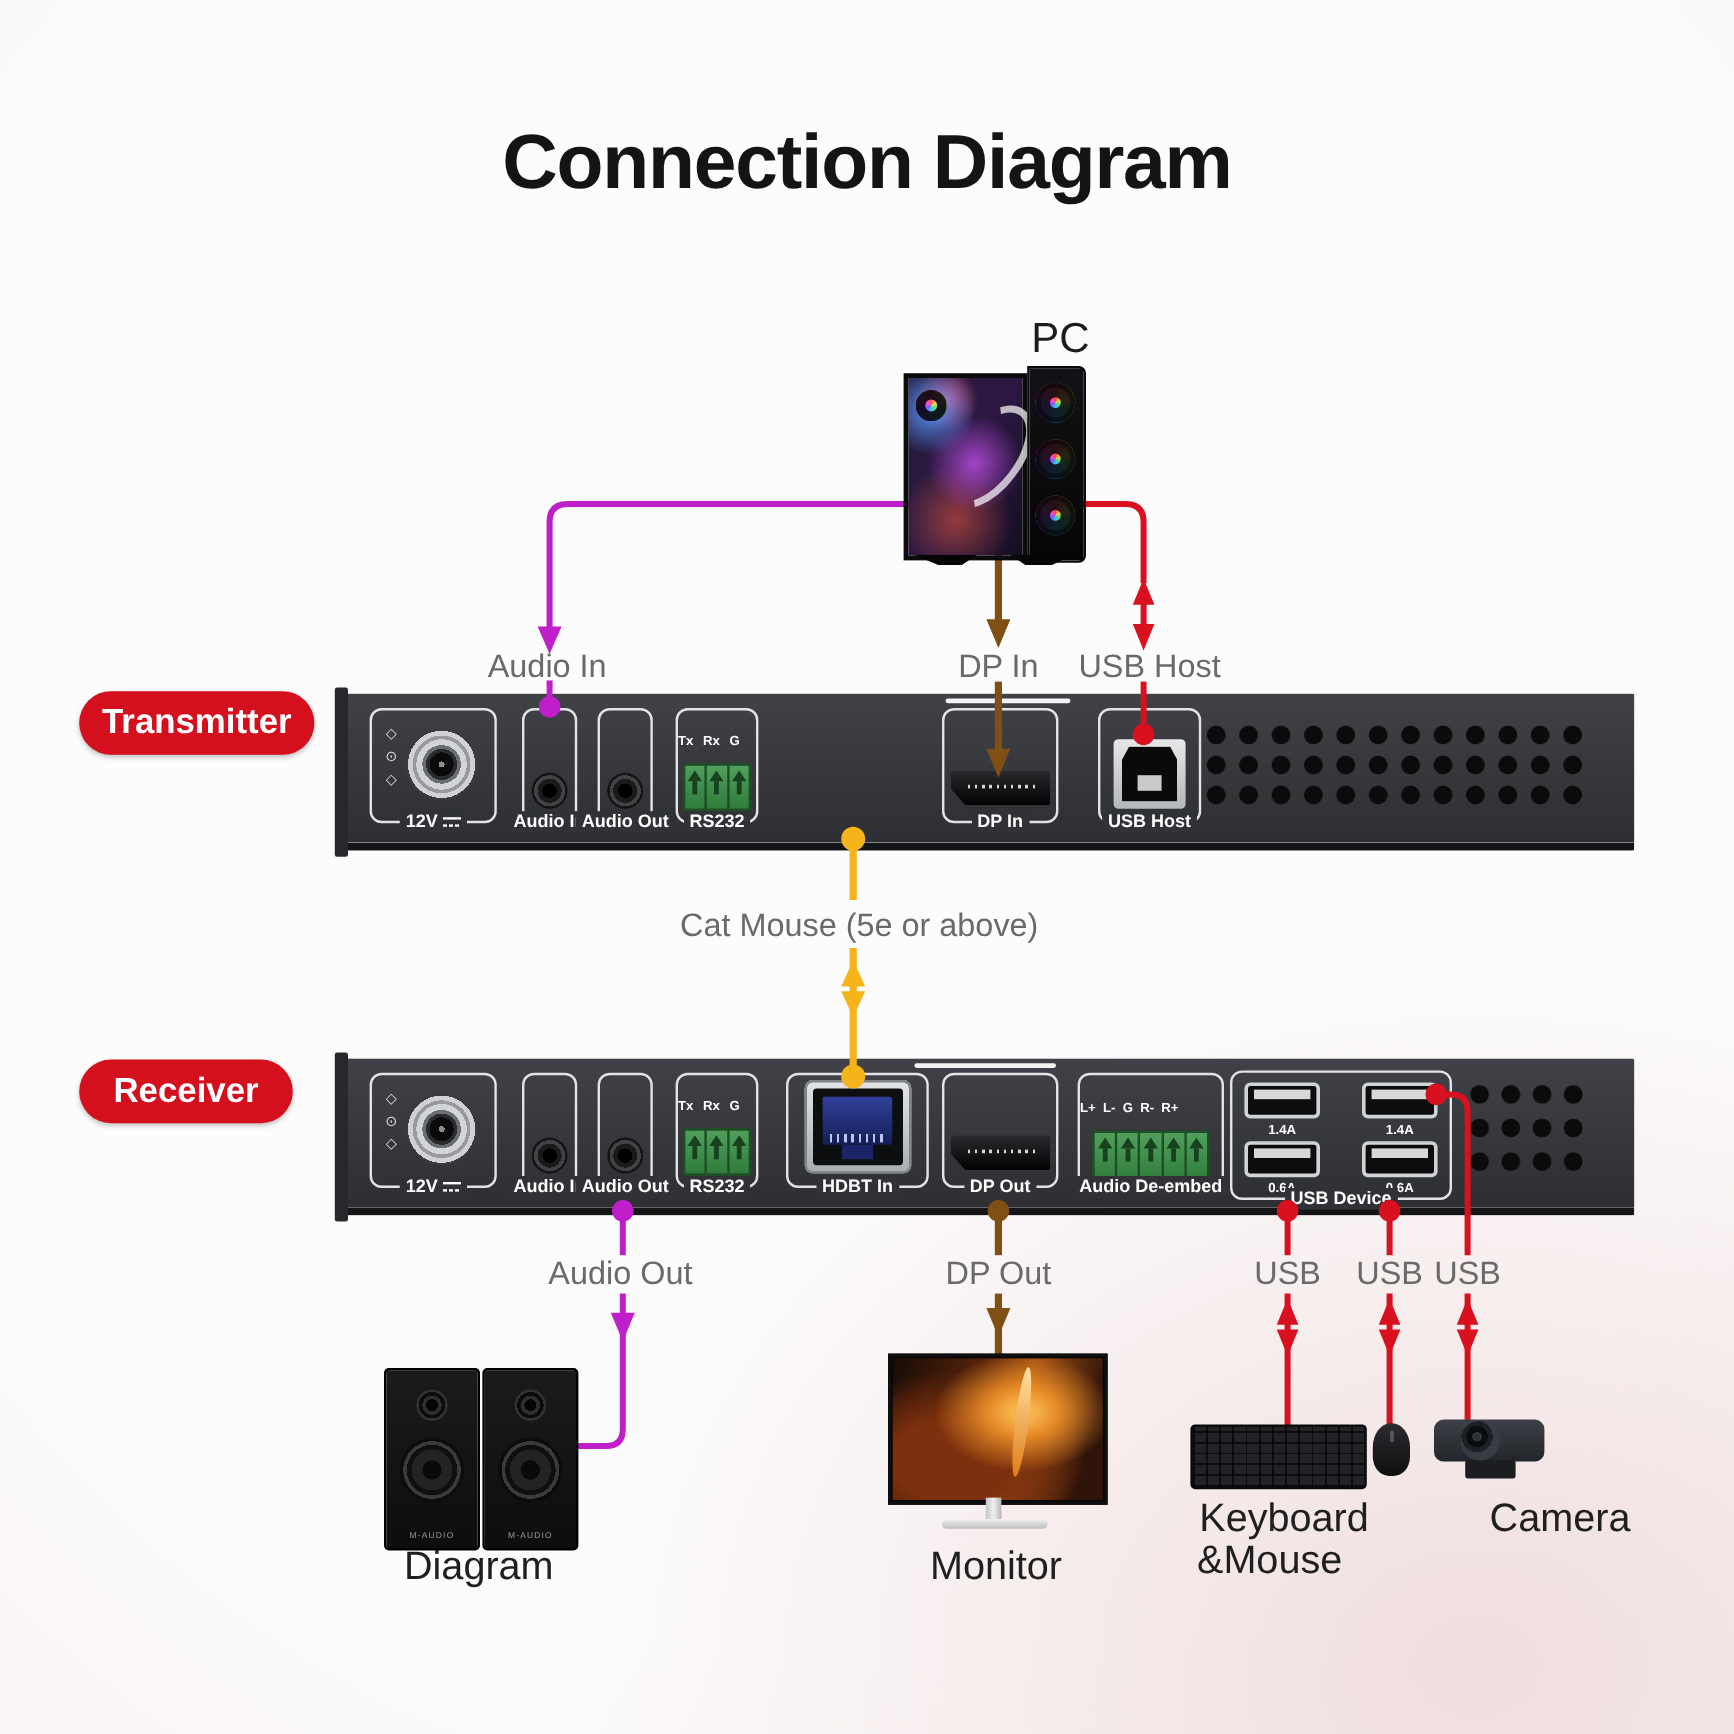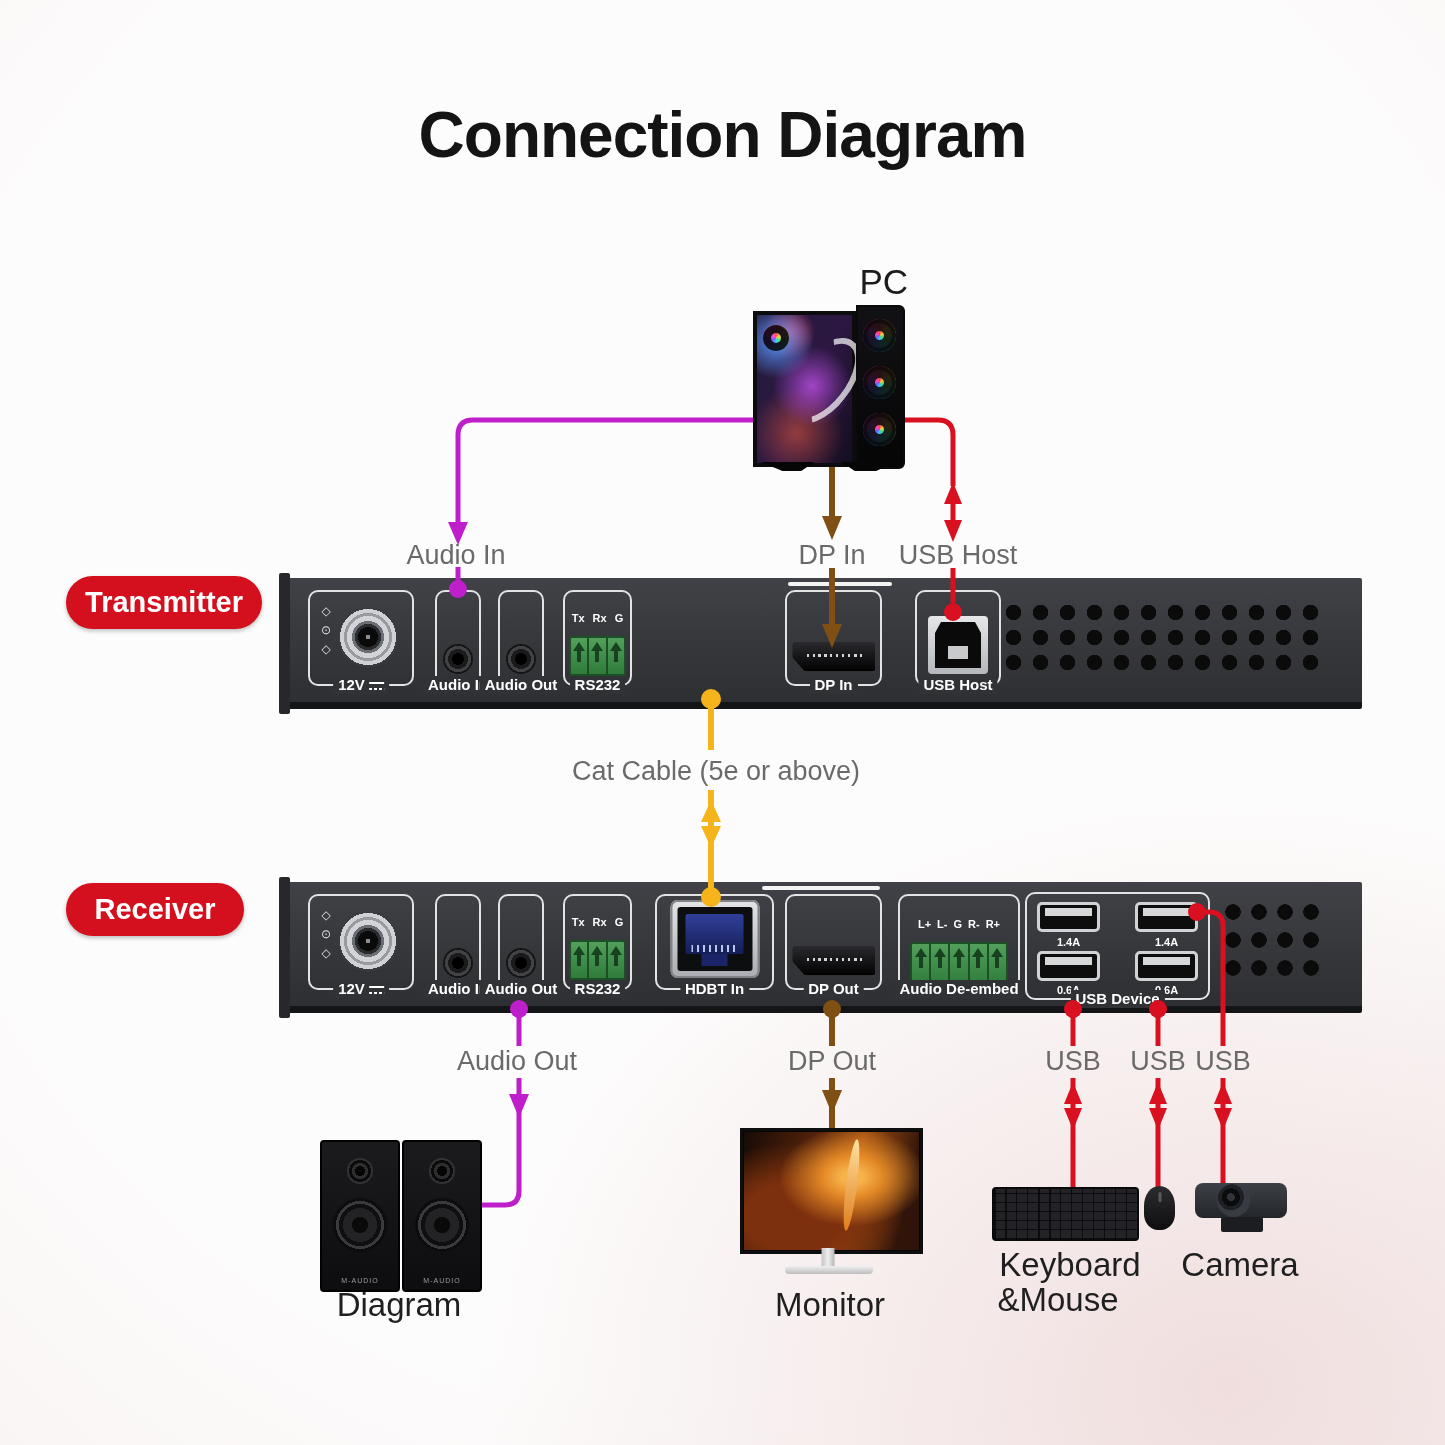--- a/index.html
+++ b/index.html
@@ -38,21 +38,21 @@
   .dcsym::after{content:"";position:absolute;bottom:0;left:0;right:0;height:2px;
     background:repeating-linear-gradient(90deg,#fff 0 3px,transparent 3px 5px);}
   .polarity{position:absolute;left:7px;top:10px;width:18px;color:#dfdfdf;font-size:12px;
     line-height:1.6;text-align:center;white-space:pre;}
   .polarity::before{content:"\25C7\A\2299\A\25C7";}
   .dcjack{position:absolute;left:28px;top:15px;width:60px;height:60px;border-radius:50%;
     background:radial-gradient(circle,#8a8d92 0 2.5px,#0a0a0b 2.5px 10px,#2a2b2e 10px 13px,
       #6a6d72 13px 16px,#d2d4d8 16px 21px,#97999e 21px 24px,#cfd1d5 24px 28px,#3a3b3e 28px 30px);}
   .jack{position:absolute;left:50%;top:52px;transform:translateX(-50%);width:30px;height:30px;
     border-radius:50%;background:radial-gradient(circle,#000 0 6px,#1a1a1b 6px 10px,#404245 10px 13px,#141415 13px 15px);}
-  .pinrow{position:absolute;top:20px;left:0;right:0;display:flex;justify-content:center;
+  .pinrow{position:absolute;top:20px;left:0;right:0;display:flex;
     gap:8px;font-size:11px;font-weight:bold;color:#fff;}
   .pinrow.p5{gap:6px;top:22px;font-size:11px;}
   .term{position:absolute;display:flex;background:linear-gradient(#52a05c,#2f7c3b);
     border:2px solid #1c4f26;border-radius:3px;}
   .tcell{flex:1;position:relative;border-right:2px solid #1c4f26;}
   .tcell:last-child{border-right:none;}
   .tcell::before{content:"";position:absolute;left:50%;top:4px;transform:translateX(-50%);
     width:0;height:0;border-left:6px solid transparent;border-right:6px solid transparent;
     border-bottom:9px solid #17411f;}
   .tcell::after{content:"";position:absolute;left:50%;top:13px;transform:translateX(-50%);
@@ -284,21 +284,21 @@
     <div class="pbox" style="left:498px;width:93px">
       <div class="dpconn"></div>
       <div class="plabel">DP In</div>
     </div>
     <div class="pbox" style="left:628px;width:82px">
       <div class="usbb"></div>
       <div class="plabel">USB Host</div>
     </div>
   </div>
 
-  <div class="conn-label" style="left:466px;top:756px;width:500px">Cat Cable (5e or above)</div>
+  <div class="conn-label" style="left:466px;top:756px;width:500px">Cat Mouse (5e or above)</div>
 
   <div class="badge" style="left:66px;top:883px;width:178px">Receiver</div>
   <div class="panel" style="top:882px">
     <div class="slot" style="left:475px;width:118px"></div>
     <div class="vents rx"></div>
 
     <div class="pbox" style="left:21px;width:102px">
       <div class="polarity"></div>
       <div class="dcjack"></div>
       <div class="plabel"><span>12V</span><span class="dcsym"></span></div>
@@ -397,15 +397,15 @@
   <div class="keyboard"></div>
   <div class="mouse"></div>
   <div class="dev-label" style="left:970px;top:1246px;width:200px">Keyboard</div>
   <div class="dev-label" style="left:958px;top:1281px;width:200px">&amp;Mouse</div>
 
   <div class="camera">
     <div class="cambody"></div>
     <div class="camlens"></div>
     <div class="cammount"></div>
   </div>
-  <div class="dev-label" style="left:1140px;top:1246px;width:200px">Camera</div>
+  <div class="dev-label" style="left:1200px;top:1246px;width:200px">Camera</div>
 
 </div>
 
 </body></html>

